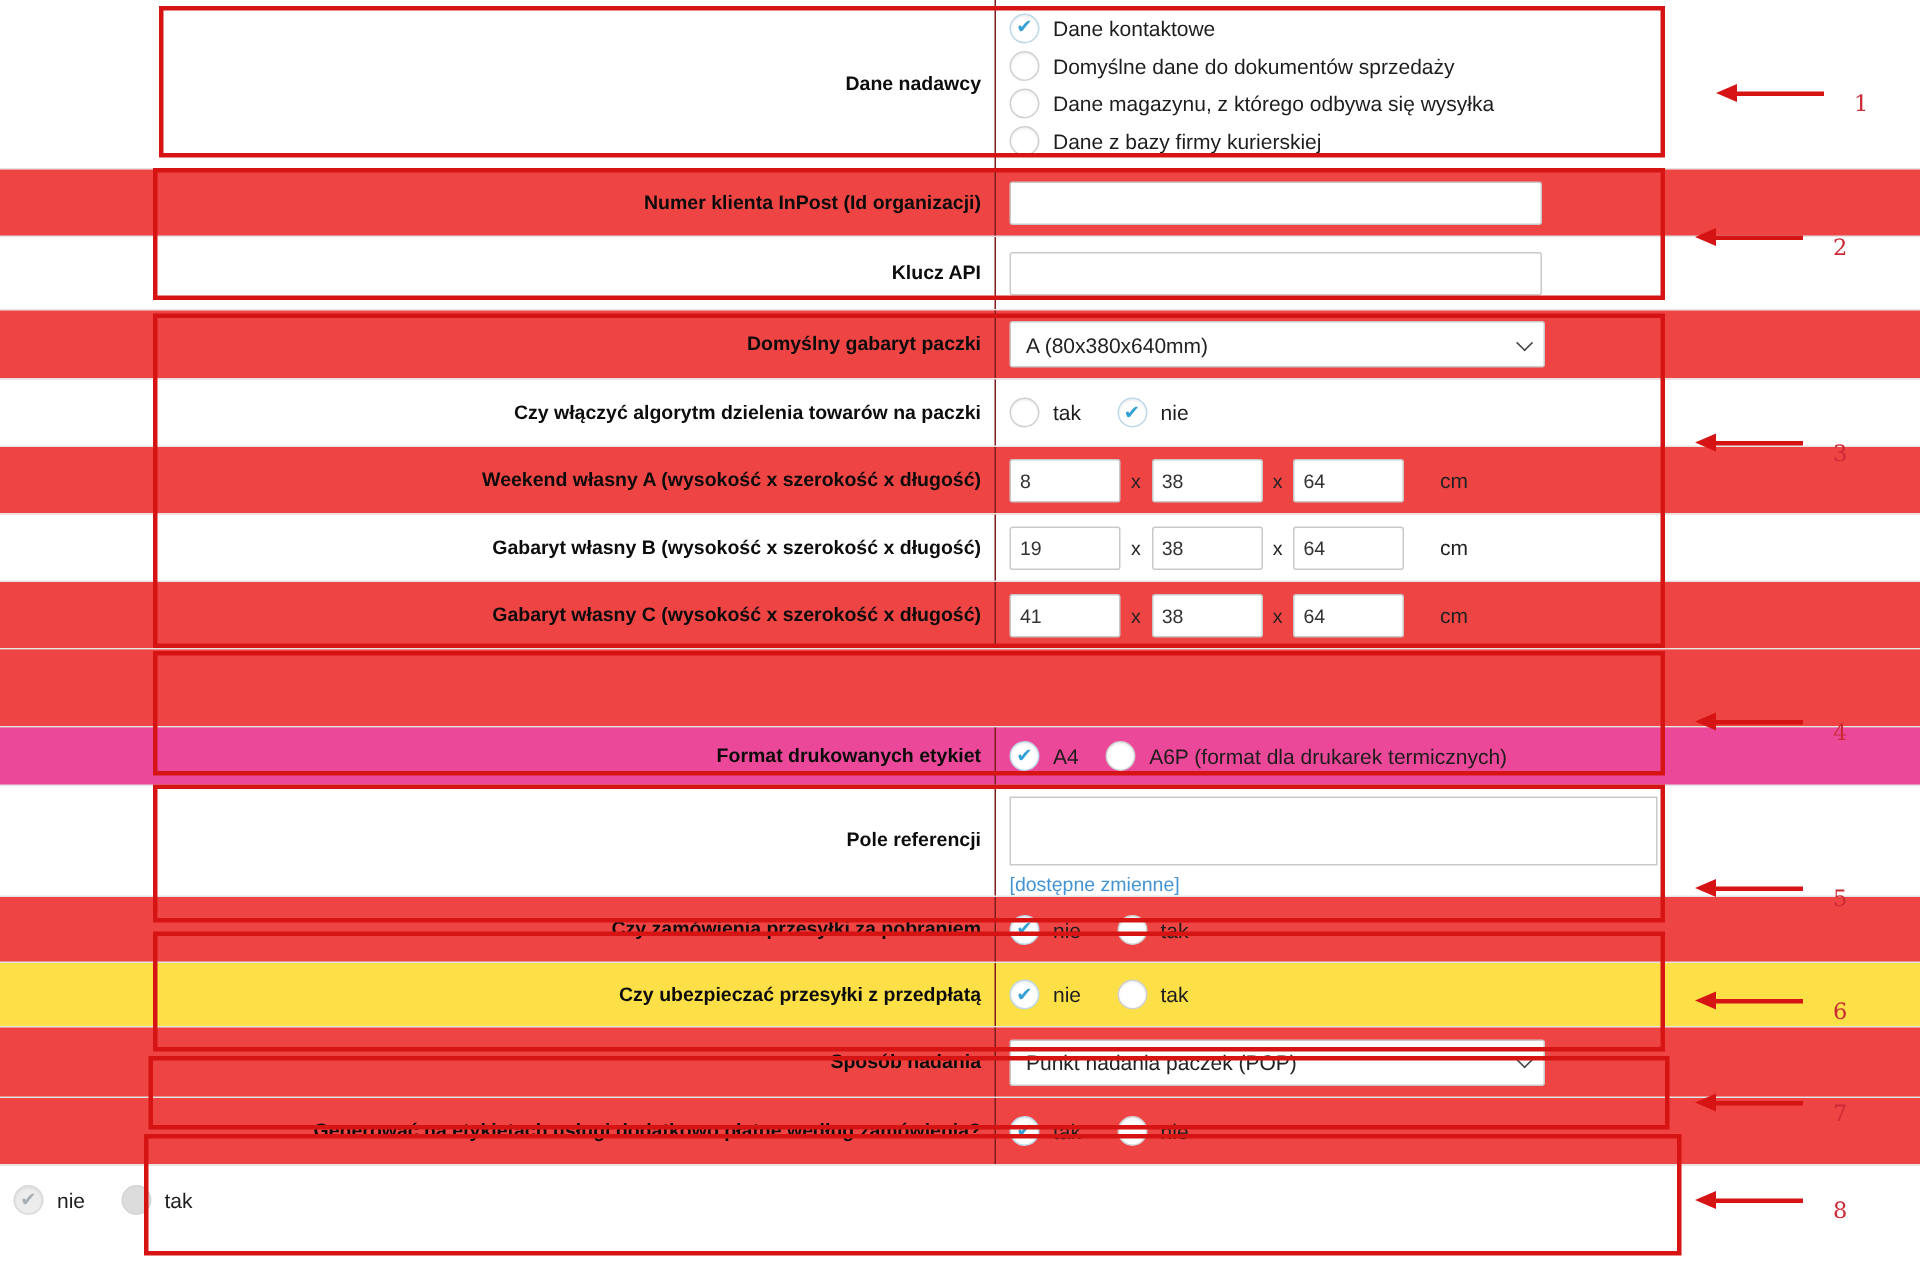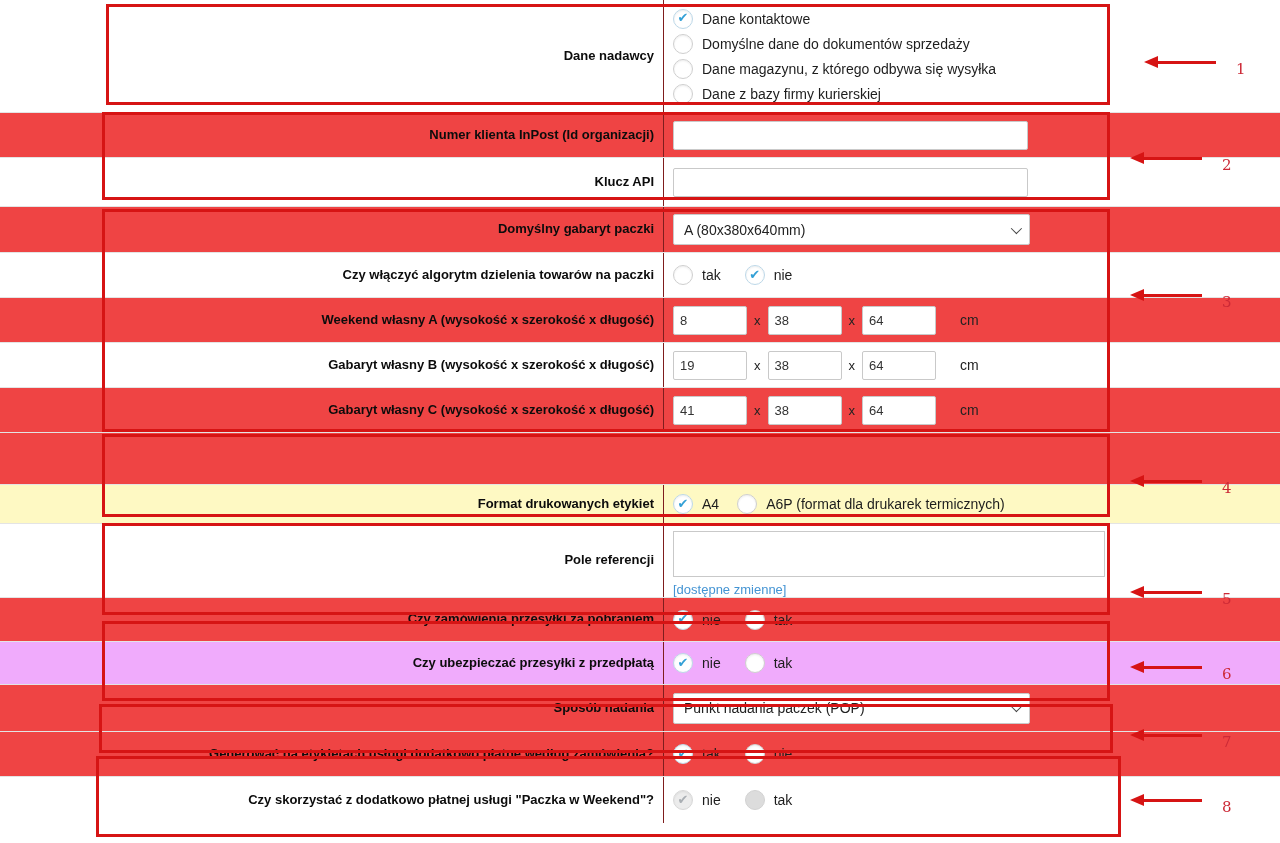--- a/index.html
+++ b/index.html
@@ -4,21 +4,21 @@
 <style>
   html,body{margin:0;padding:0}
   body{width:1280px;height:843px;position:relative;overflow:hidden;background:#fff;
        font-family:"Liberation Sans","DejaVu Sans",sans-serif}
   .page{position:absolute;inset:0}
   .row{display:flex;box-sizing:border-box;border-bottom:1px solid #e4e4e4;width:1280px}
   .r1{height:113px}.r2{height:45px}.r3{height:49px}.r4{height:46px}.r5{height:45px}
   .r6{height:45px}.r7{height:45px}.r8{height:45px}.r9{height:52px}.r10{height:39px}
   .r11{height:74px}.r12{height:44px}.r13{height:43px}.r14{height:47px}.r15{height:45px}
   .r16{height:46px;border-bottom:none}
-  .bg-g{background:#ef4444}.bg-g2{background:#f0abfc}.bg-g3{background:#fef9c3}.bg-w{background:#fff}
+  .bg-g{background:#ef4444}.bg-g2{background:#fde047}.bg-g3{background:#ec4899}.bg-w{background:#fff}
   .lbl{width:664px;box-sizing:border-box;border-right:1px solid #7f1d1d;display:flex;
        align-items:center;justify-content:flex-end;padding-right:9px;font-weight:bold;
        font-size:13px;color:#0c0c0c;text-align:right;line-height:1.25}
   .ctl{flex:1;display:flex;align-items:center;padding-left:9px;font-size:14px;color:#222}
   .ctl.top{align-items:flex-start;flex-direction:column;justify-content:flex-start;padding-top:7px}
   .vstack{display:flex;flex-direction:column;gap:5px;padding:6px 0}
   .ropt{display:inline-flex;align-items:center;gap:9px;margin-right:24px;cursor:pointer}
   .radio{width:20px;height:20px;border-radius:50%;border:1px solid #cfcfcf;background:#fff;
          display:inline-flex;align-items:center;justify-content:center;box-sizing:border-box;
          box-shadow:inset 0 1px 2px rgba(0,0,0,.07);flex:0 0 auto}
@@ -249,21 +249,20 @@
         <span class="rlbl">tak</span>
       </span>
       <span class="ropt">
         <span class="radio"></span>
         <span class="rlbl">nie</span>
       </span>
     </div>
   </div>
 
   <div class="row r16 bg-w">
-    <div class="lbl">Czy skorzystać z dodatkowo płatnej usługi "Paczka w Weekend"?</div>
     <div class="ctl">
       <span class="ropt">
         <span class="radio dis">
             <span class="chk">✔</span>
           </span>
         <span class="rlbl">nie</span>
       </span>
       <span class="ropt">
         <span class="radio dis-off"></span>
         <span class="rlbl">tak</span>

